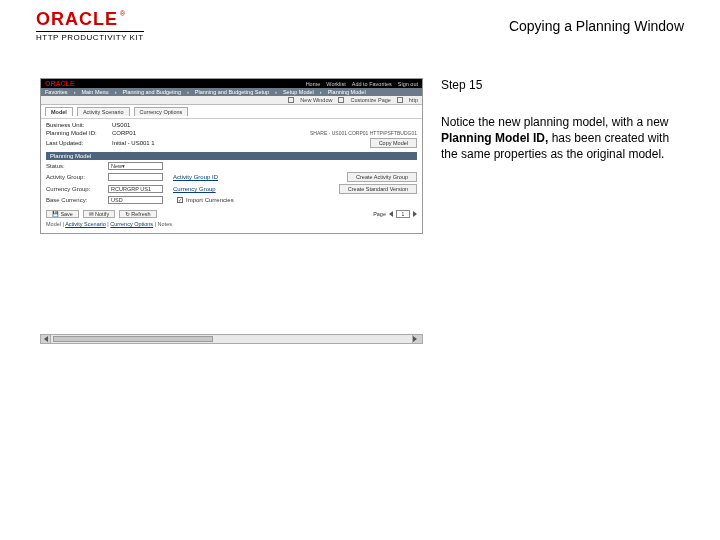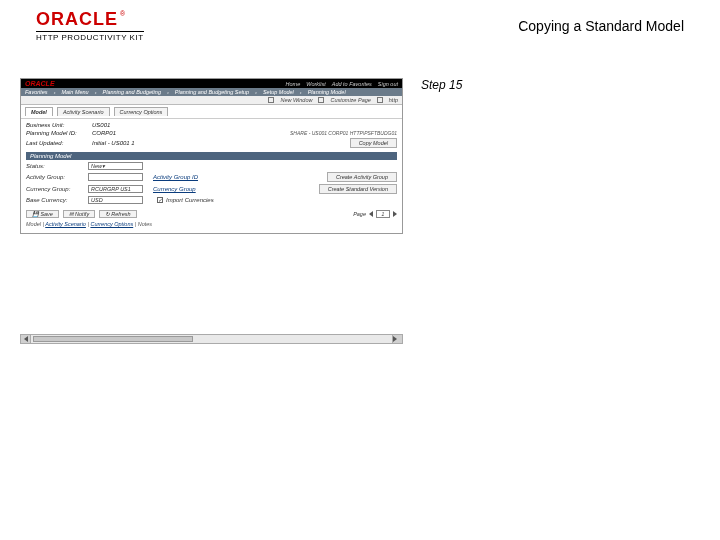--- a/index.html
+++ b/index.html
@@ -8,21 +8,21 @@
 
   
   .header { display:flex; align-items:center; justify-content:space-between; padding:10px 36px 6px 36px; }
   .logo-block { display:flex; flex-direction:column; }
   .oracle-logo { color:#c00; font-weight:bold; font-size:18px; letter-spacing:1px; line-height:1; }
   .oracle-tm { color:#c00; font-size:7px; vertical-align:top; margin-left:2px; }
   .upk { font-size:8px; letter-spacing:0.5px; color:#000; border-top:1px solid #000; margin-top:2px; padding-top:1px; }
   .title { font-size:14px; color:#000; }
 
   
-  .body { display:flex; padding:0 20px; margin-top:30px; gap:18px;font-style:italic; }
+  .body { display:flex; padding:0 40px; margin-top:30px; gap:18px; }
   .left { width:383px; }
   .right { flex:1; font-size:12px; color:#000; }
   .step-label { margin-bottom:22px; }
   .right p { line-height:1.35; }
 
   
   .app { width:383px; border:1px solid #999; background:#fff; font-size:6px; color:#333; position:relative; }
   .app-top { background:#000; color:#fff; display:flex; align-items:center; justify-content:space-between; padding:1px 4px; }
   .app-top-left { color:#c00; font-weight:bold; font-size:7px; }
   .app-top-right { display:flex; gap:6px; color:#ccc; font-size:5.5px; }
@@ -80,21 +80,21 @@
 <body>
 
 <div class="page">
   <div class="header">
     <div class="logo-block">
       <div>
         <span class="oracle-logo">ORACLE</span><span class="oracle-tm">®</span>
       </div>
       <div class="upk">HTTP PRODUCTIVITY KIT</div>
     </div>
-    <div class="title">Copying a Standard Model</div>
+    <div class="title">Copying a Planning Window</div>
   </div>
 
   <div class="body">
     <div class="left">
       <div class="app">
 
         <div class="app-top">
           <span class="app-top-left">ORACLE</span>
           <div class="app-top-right">
             <span>Home</span>
@@ -207,15 +207,18 @@
             <div class="thumb"></div>
           </div>
         <div class="sbtn rightb">
             <span class="arrow right"></span>
           </div>
       </div>
     </div>
 
     <div class="right">
       <div class="step-label">Step 15</div>
+      <p>
+        <span>Notice the new planning model, with a new </span><b>Planning Model ID,</b><span> has been created with the same properties as the original model.</span>
+      </p>
     </div>
   </div>
 </div>
 
 </body></html>

